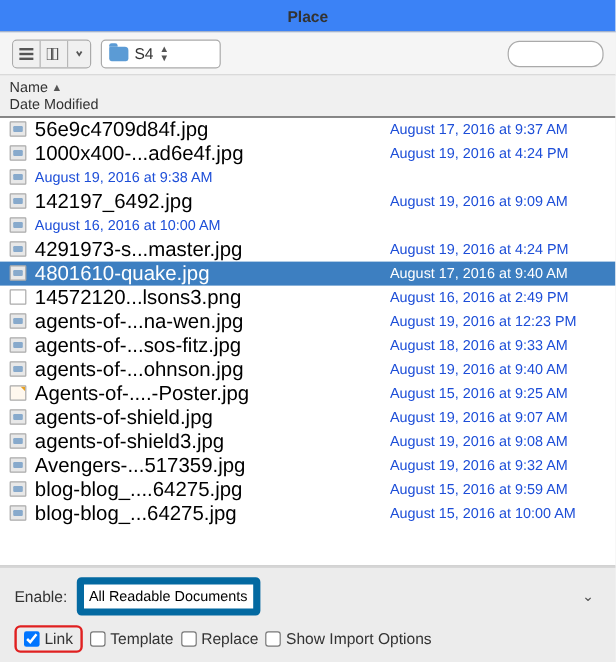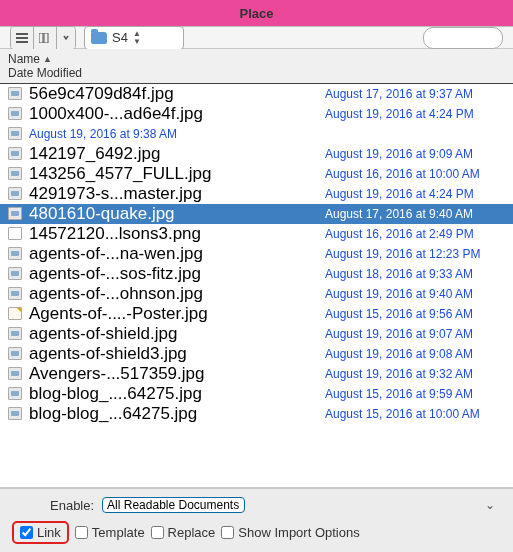--- a/index.html
+++ b/index.html
@@ -9,40 +9,40 @@
       background: #ececec;
       width: 513px;
       height: 552px;
       overflow: hidden;
       display: flex;
       flex-direction: column;
     }
 
     
     .title-bar {
-      background: #ec4899;
+      background: #3b82f6;
       border-bottom: 1px solid #c0c0c0;
       text-align: center;
       padding: 6px 0 5px;
       font-size: 13px;
       font-weight: 600;
       color: #333;
       flex-shrink: 0;
     }
 
     
     .toolbar {
       background: #f5f5f5;
       border-bottom: 1px solid #c8c8c8;
       display: flex;
       align-items: center;
       padding: 5px 10px;
       gap: 8px;
       flex-shrink: 0;
-      height: 22px;
+      height: 36px;
     }
 
     .view-buttons {
       display: flex;
       border: 1px solid #aaa;
       border-radius: 4px;
       overflow: hidden;
       height: 24px;
     }
 
@@ -250,33 +250,32 @@
       border-top: 1px solid #c8c8c8;
       padding: 8px 12px;
       flex-shrink: 0;
     }
 
     .enable-row {
       display: flex;
       align-items: center;
       gap: 8px;
       margin-bottom: 8px;
-      margin-left: 38px;
     }
 
     .enable-label {
       font-size: 13px;
       color: #333;
     }
 
     .enable-select {
       flex: 1;
-      height: 16px;
+      height: 32px;
       background: #fff;
-      border: 1px solid #0369a1;
+      border: 6px solid #0369a1;
       border-radius: 4px;
       font-size: 12px;
       padding: 0 4px;
       appearance: none;
       -webkit-appearance: none;
       background-image: none;
       cursor: pointer;
     }
 
     .select-wrapper {
@@ -406,21 +405,20 @@
         <div class="file-icon">
           <div class="icon-img"></div>
         </div>
         <span class="file-name">142197_6492.jpg</span>
         <span class="file-date">August 19, 2016 at 9:09 AM</span>
       </div>
       <div class="file-row">
         <div class="file-icon">
           <div class="icon-img"></div>
         </div>
-        <span class="file-name">143256_4577_FULL.jpg</span>
         <span class="file-date">August 16, 2016 at 10:00 AM</span>
       </div>
       <div class="file-row">
         <div class="file-icon">
           <div class="icon-img"></div>
         </div>
         <span class="file-name">4291973-s...master.jpg</span>
         <span class="file-date">August 19, 2016 at 4:24 PM</span>
       </div>
       <div class="file-row selected">
@@ -456,21 +454,21 @@
           <div class="icon-img"></div>
         </div>
         <span class="file-name">agents-of-...ohnson.jpg</span>
         <span class="file-date">August 19, 2016 at 9:40 AM</span>
       </div>
       <div class="file-row">
         <div class="file-icon">
           <div class="icon-poster"></div>
         </div>
         <span class="file-name">Agents-of-....-Poster.jpg</span>
-        <span class="file-date">August 15, 2016 at 9:56 AM</span>
+        <span class="file-date">August 15, 2016 at 9:25 AM</span>
       </div>
       <div class="file-row">
         <div class="file-icon">
           <div class="icon-img"></div>
         </div>
         <span class="file-name">agents-of-shield.jpg</span>
         <span class="file-date">August 19, 2016 at 9:07 AM</span>
       </div>
       <div class="file-row">
         <div class="file-icon">

